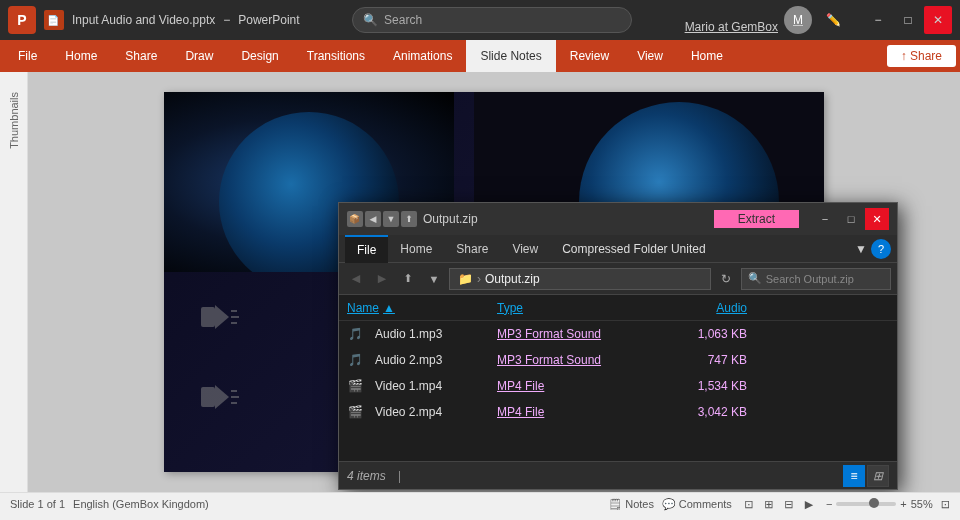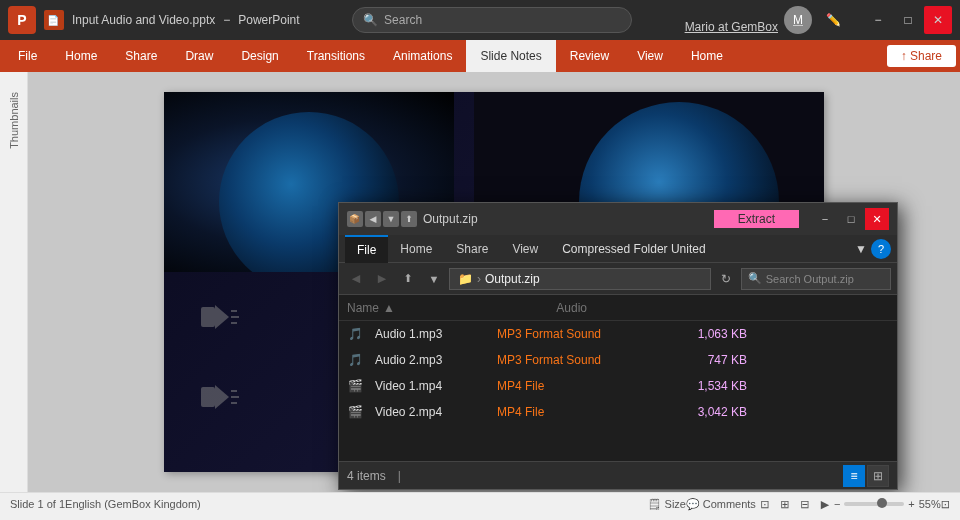--- a/index.html
+++ b/index.html
@@ -250,69 +250,71 @@
     
     .fe-list {
       background: #1e1e1e;
     }
     .fe-list-header {
       display: flex;
       height: 26px;
       align-items: center;
       border-bottom: 1px solid #333;
       padding: 0 8px;
-      color: #737373;
-      font-size: 12px;
+      color: #0ea5e9;
+      font-size: 12px;
+      text-decoration: underline;
     }
     .fe-col-name { width: 150px; display: flex; align-items: center; gap: 4px; }
     .fe-col-type { width: 160px; }
     .fe-col-size { width: 90px; text-align: right; }
     .fe-list-body { min-height: 140px; }
     .fe-row {
       display: flex;
       height: 26px;
       align-items: center;
       padding: 0 8px;
       color: #ddd;
       font-size: 12px;
       cursor: pointer;
     }
     .fe-file-icon { width: 18px; height: 18px; margin-right: 6px; display: flex; align-items: center; justify-content: center; }
     .fe-row .fe-col-name { width: 150px; display: flex; align-items: center; }
-    .fe-row .fe-col-type { width: 160px; color: #f97316; }
+    .fe-row .fe-col-type { width: 160px; color: #f0abfc; text-decoration: underline; }
     .fe-row .fe-col-size { width: 90px; text-align: right; color: #f0abfc; }
 
     
     .fe-statusbar {
       background: #2d2d2d;
       height: 28px;
       display: flex;
       align-items: center;
       padding: 0 8px;
       border-top: 1px solid #444;
       color: #aaa;
       font-size: 12px;
       gap: 12px;
+      font-style: italic;
     }
     .fe-statusbar .cursor { color: #888; }
     .fe-view-btns { margin-left: auto; display: flex; gap: 2px; }
     .fe-view-btn { width: 22px; height: 22px; display: flex; align-items: center; justify-content: center; color: #aaa; cursor: pointer; border: 1px solid #444; background: #3c3c3c; }
     .fe-view-btn.active { background: #0078d7; border-color: #0078d7; color: #fff; }
 
     
     #statusbar {
       height: 23px;
       background: #f0f0f0;
       border-top: 1px solid #ddd;
       display: flex;
       align-items: center;
       padding: 0 10px;
       font-size: 11px;
       color: #555;
-      gap: 0;
+      gap: 8px;
     }
     #statusbar .spacer { flex: 1; }
     .view-icons { display: flex; gap: 2px; }
     .view-icon { width: 18px; height: 18px; display: flex; align-items: center; justify-content: center; cursor: pointer; }
     .zoom-bar { display: flex; align-items: center; gap: 4px; }
     .zoom-slider { width: 60px; height: 4px; background: #ccc; border-radius: 2px; position: relative; }
     .zoom-thumb { position: absolute; top: -4px; left: 55%; width: 10px; height: 10px; background: #666; border-radius: 50%; cursor: pointer; }
     .notes-btn { display: flex; align-items: center; gap: 3px; cursor: pointer; }
     .comments-btn { display: flex; align-items: center; gap: 3px; cursor: pointer; }
   </style>
@@ -439,20 +441,21 @@
           <span>Search Output.zip</span>
         </div>
       </div>
 
       <div class="fe-list">
         <div class="fe-list-header">
           <div class="fe-col-name">
             <span>Name</span>
             <span>▲</span>
           </div>
+          <div class="fe-col-type">Type</div>
           <div class="fe-col-size">Audio</div>
         </div>
         <div class="fe-list-body">
           <div class="fe-row">
             <div class="fe-col-name">
               <div class="fe-file-icon">🎵</div>
               <span>Audio 1.mp3</span>
             </div>
             <div class="fe-col-type">MP3 Format Sound</div>
             <div class="fe-col-size">1,063 KB</div>
@@ -495,21 +498,21 @@
     </div>
   </div>
 </div>
 
 <div id="statusbar">
   <span>Slide 1 of 1</span>
   <span>English (GemBox Kingdom)</span>
   <div class="spacer"></div>
   <div class="notes-btn">
     <span>🗒</span>
-    <span>Size</span>
+    <span>Notes</span>
   </div>
   <div class="comments-btn">
     <span>💬</span>
     <span>Comments</span>
   </div>
   <div class="view-icons">
     <div class="view-icon">⊡</div>
     <div class="view-icon">⊞</div>
     <div class="view-icon">⊟</div>
     <div class="view-icon">▶</div>

